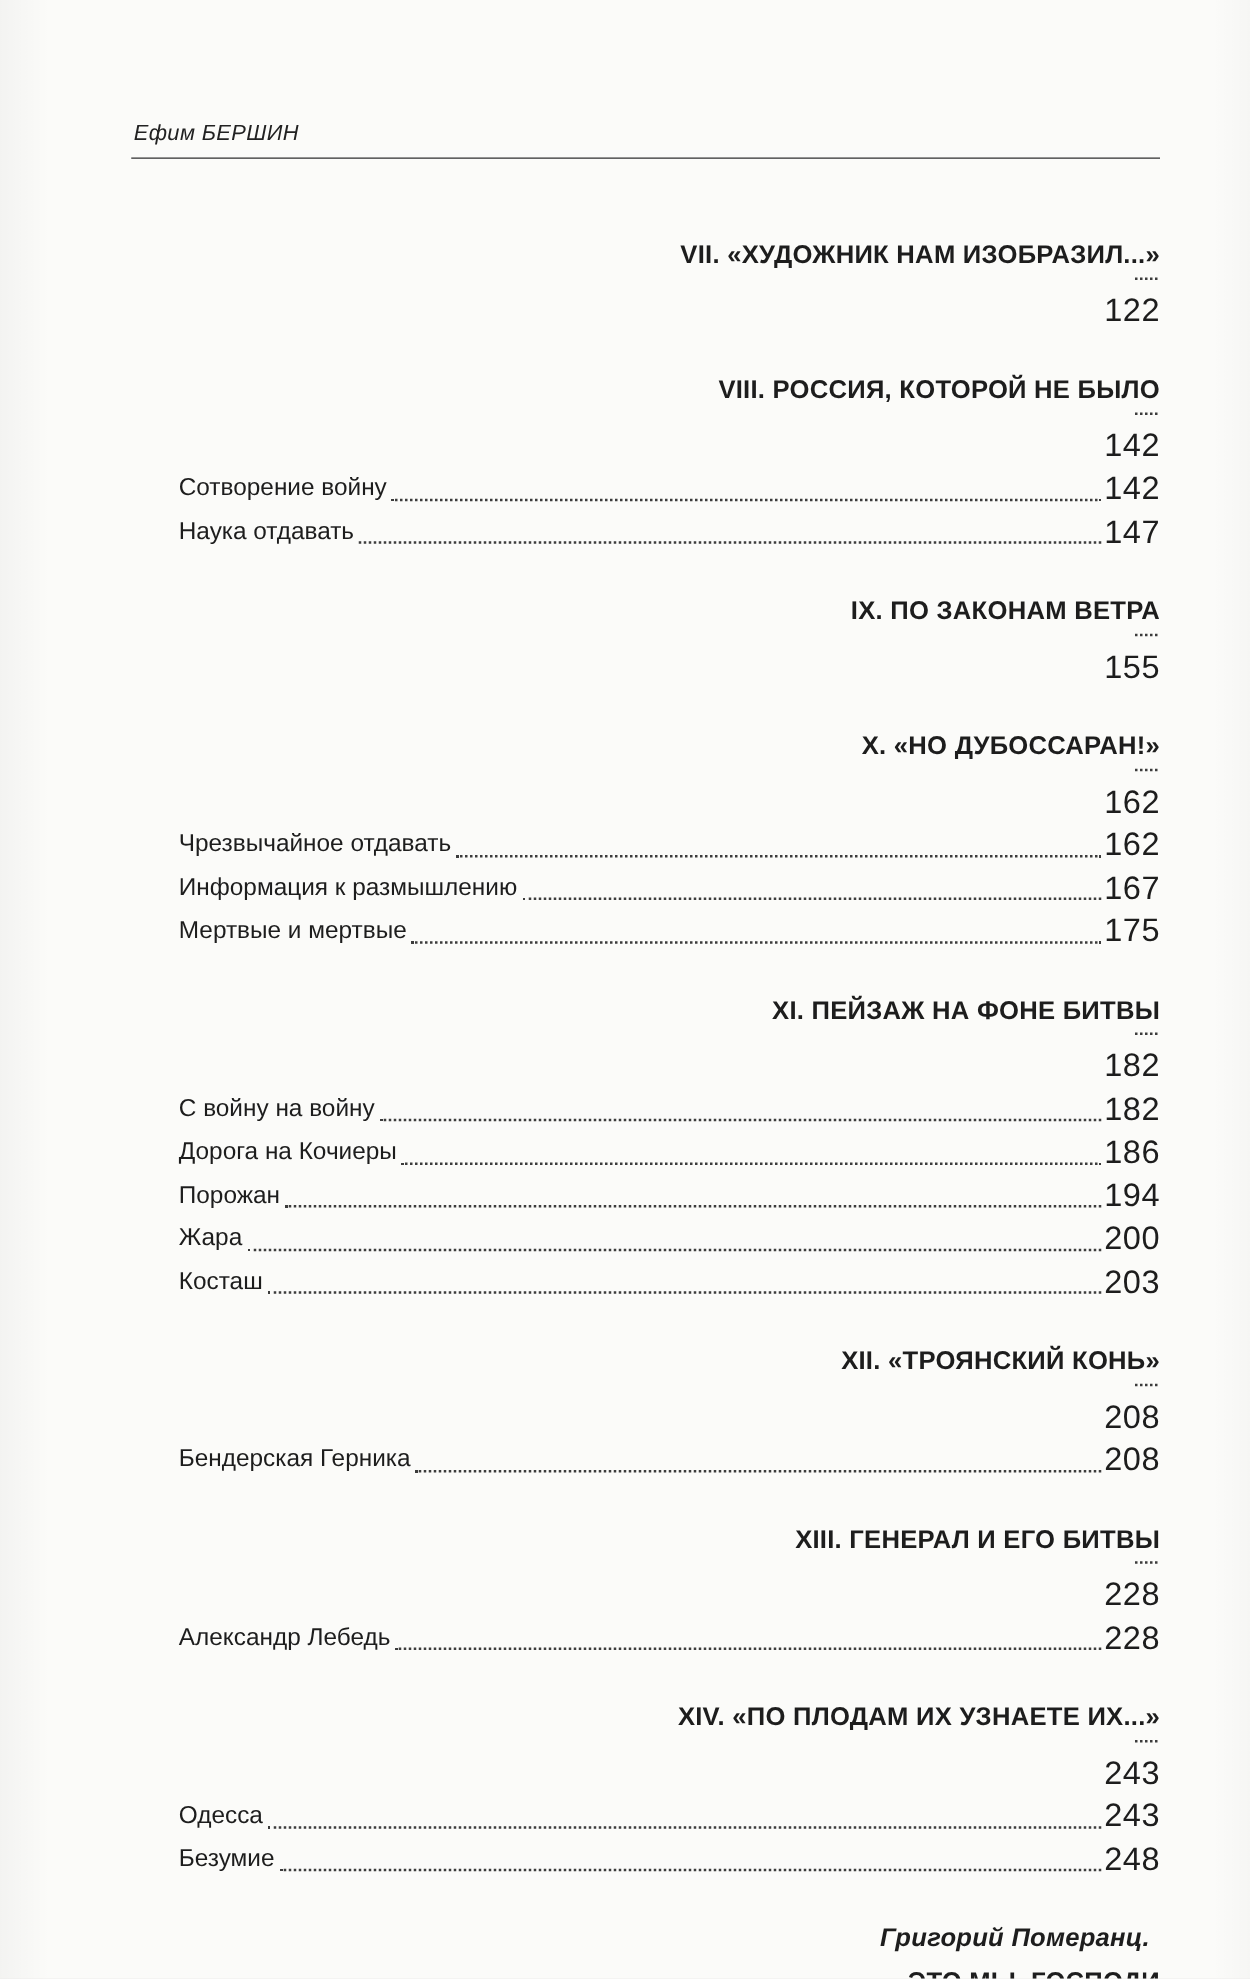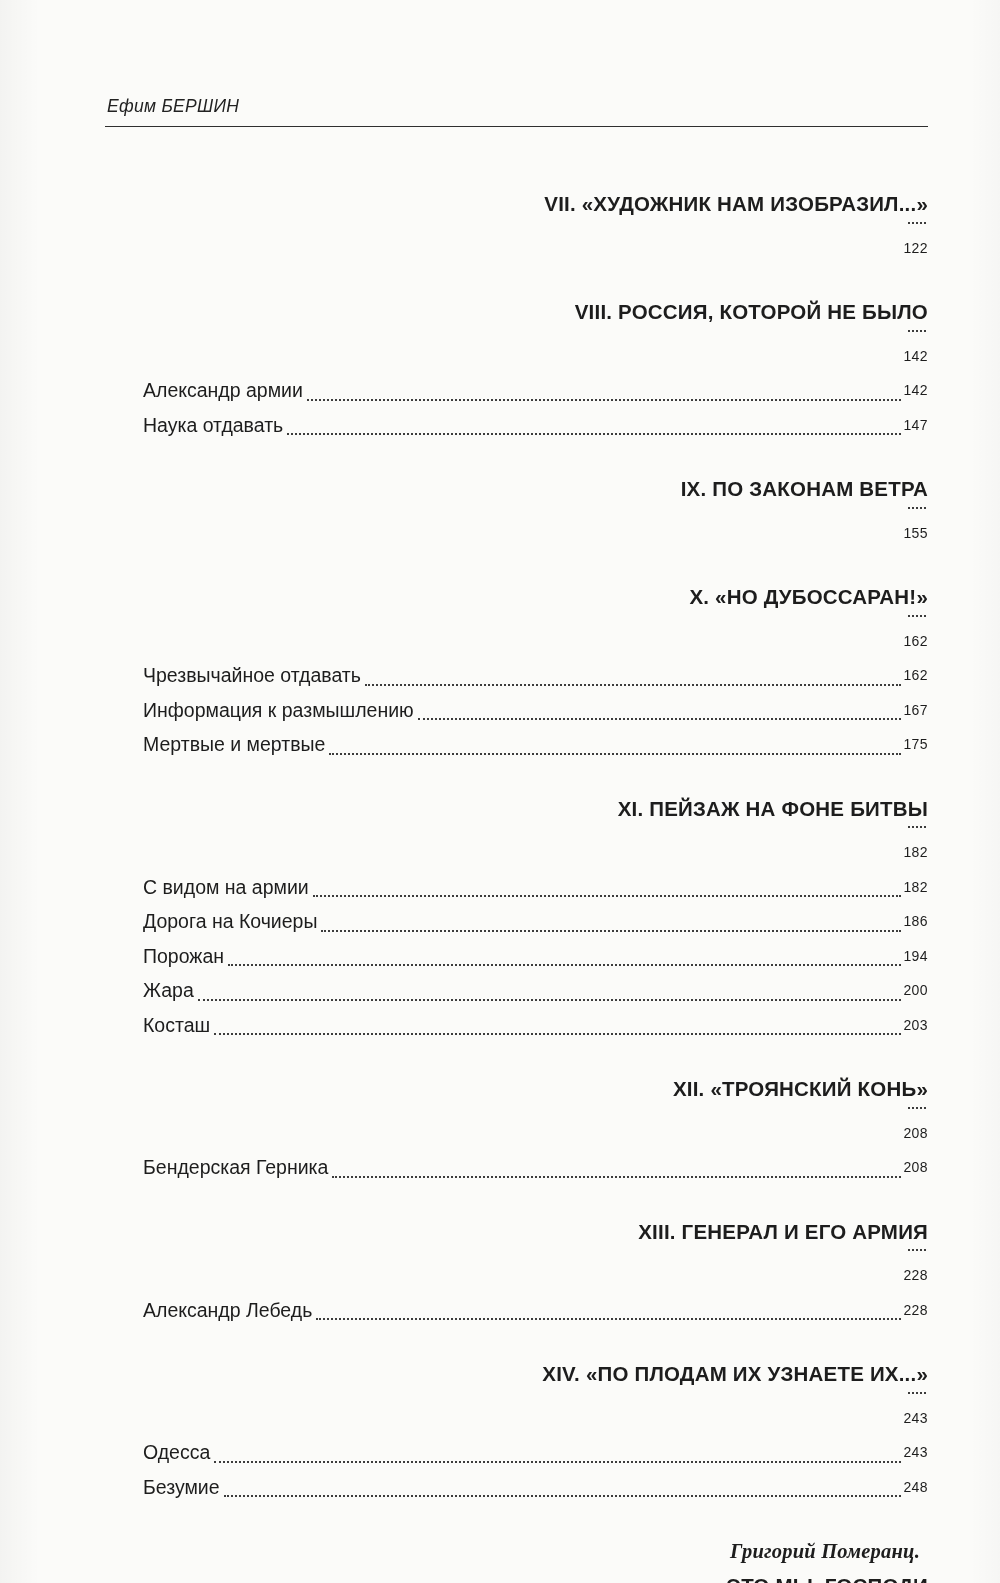--- a/index.html
+++ b/index.html
@@ -61,34 +61,33 @@
     padding-left: 38px;
     font-weight: normal;
   }
 
   .toc-label { white-space: nowrap; }
 
   .toc-prefix {
     white-space: nowrap;
     font-style: italic;
     margin-right: 8px;
-    font-family: Liberation Serif, serif;
   }
 
   .toc-dots {
     flex: 1 1 auto;
     min-width: 18px;
     border-bottom: 2.5px dotted #3c3c3c;
     margin: 0 2px 7px 4px;
   }
 
   .toc-page {
     white-space: nowrap;
     font-weight: normal;
-    font-size: 14px;
+    font-size: 26px;
     letter-spacing: 0.4px;
   }
 </style>
 </head>
 <body>
 
 <div class="page">
   <header class="page-header">
     <div class="author">Ефим БЕРШИН</div>
     <hr class="header-rule">
@@ -102,21 +101,21 @@
           <span class="toc-page">122</span>
         </div>
       </section>
       <section class="toc-group">
         <div class="toc-row chapter">
           <span class="toc-label">VIII. РОССИЯ, КОТОРОЙ НЕ БЫЛО</span>
           <span class="toc-dots"></span>
           <span class="toc-page">142</span>
         </div>
         <div class="toc-row section">
-          <span class="toc-label">Александр армии</span>
+          <span class="toc-label">Сотворение войну</span>
           <span class="toc-dots"></span>
           <span class="toc-page">142</span>
         </div>
         <div class="toc-row section">
           <span class="toc-label">Наука отдавать</span>
           <span class="toc-dots"></span>
           <span class="toc-page">147</span>
         </div>
       </section>
       <section class="toc-group">
@@ -148,21 +147,21 @@
           <span class="toc-page">175</span>
         </div>
       </section>
       <section class="toc-group">
         <div class="toc-row chapter">
           <span class="toc-label">XI. ПЕЙЗАЖ НА ФОНЕ БИТВЫ</span>
           <span class="toc-dots"></span>
           <span class="toc-page">182</span>
         </div>
         <div class="toc-row section">
-          <span class="toc-label">С видом на армии</span>
+          <span class="toc-label">С войну на войну</span>
           <span class="toc-dots"></span>
           <span class="toc-page">182</span>
         </div>
         <div class="toc-row section">
           <span class="toc-label">Дорога на Кочиеры</span>
           <span class="toc-dots"></span>
           <span class="toc-page">186</span>
         </div>
         <div class="toc-row section">
           <span class="toc-label">Порожан</span>
@@ -187,21 +186,21 @@
           <span class="toc-page">208</span>
         </div>
         <div class="toc-row section">
           <span class="toc-label">Бендерская Герника</span>
           <span class="toc-dots"></span>
           <span class="toc-page">208</span>
         </div>
       </section>
       <section class="toc-group">
         <div class="toc-row chapter">
-          <span class="toc-label">XIII. ГЕНЕРАЛ И ЕГО АРМИЯ</span>
+          <span class="toc-label">XIII. ГЕНЕРАЛ И ЕГО БИТВЫ</span>
           <span class="toc-dots"></span>
           <span class="toc-page">228</span>
         </div>
         <div class="toc-row section">
           <span class="toc-label">Александр Лебедь</span>
           <span class="toc-dots"></span>
           <span class="toc-page">228</span>
         </div>
       </section>
       <section class="toc-group">

